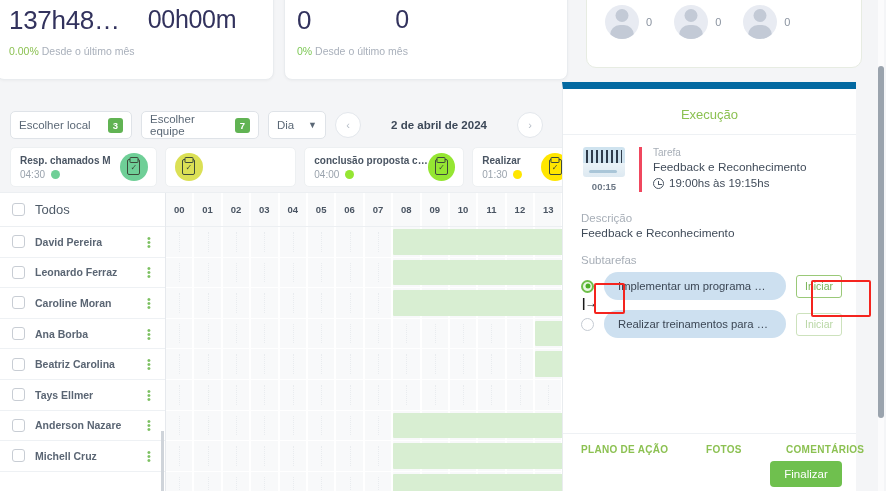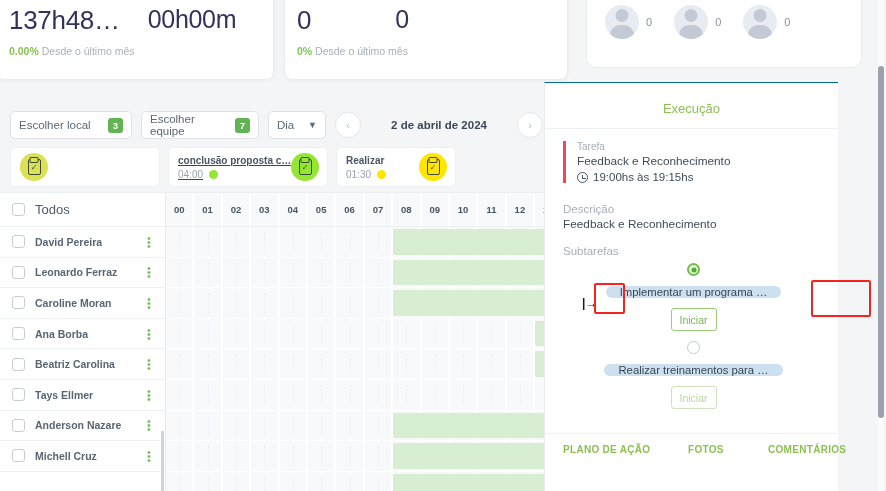--- a/index.html
+++ b/index.html
@@ -18,21 +18,21 @@
     position: absolute; top: -40px; background: #fff;
     border: 1px solid #e9ecef; border-radius: 8px;
     box-shadow: 0 1px 3px rgba(0,0,0,.04);
   }
   .kpi-card.c1 { left: -4px; width: 278px; height: 120px; }
   .kpi-card.c2 { left: 284px; width: 284px; height: 120px; }
   .kpi-values { display: flex; align-items: flex-start; gap: 28px; padding: 44px 0 0 12px; }
   .kpi-big { font-size: 26px; font-weight: 400; color: #32325d; letter-spacing: -.3px; white-space: nowrap; }
   .kpi-big.sec { font-size: 25px; }
   .kpi-sub { position: absolute; left: 12px; bottom: 22px; font-size: 10.5px; color: #a9b0bb; }
-  .kpi-pct { color: #8cc152; font-weight: 700; margin-top: 40px; }
+  .kpi-pct { color: #8cc152; font-weight: 400; margin-top: 40px; }
   .kpi-pct.green2 { color: #7dc855; }
 
   
   .avatars-card {
     position: absolute; left: 586px; top: -52px; width: 276px; height: 120px;
     background: #fff; border: 1px solid #e7ece2; border-radius: 10px;
   }
   .avatars-row { display: flex; gap: 22px; padding: 56px 0 0 18px; align-items: center; }
   .av-item { display: flex; align-items: center; gap: 7px; }
   .av-circle { width: 34px; height: 34px; border-radius: 50%; background: #e8ebf2; position: relative; overflow: hidden; }
@@ -57,21 +57,21 @@
   .nav-btn { width: 26px; height: 26px; border-radius: 50%; border: 1px solid #e3e7ec; background: #fff;
     display: flex; align-items: center; justify-content: center; color: #b5bcc6; font-size: 11px; }
   .tb-date { font-size: 11.5px; font-weight: 700; color: #3c4858; width: 138px; text-align: center; }
   .tb-green-edge { position: absolute; left: 572px; top: 109px; width: 14px; height: 31px;
     background: #fff; border: 1px solid #8cc152; border-radius: 5px 0 0 5px; border-right: none; }
 
   
   .legend { position: absolute; left: 0; top: 144px; width: 578px; height: 46px; display: flex; gap: 8px; padding-left: 10px; align-items: center; }
   .chip { background: #fff; border: 1px solid #edf0f2; border-radius: 5px; height: 40px;
     display: flex; align-items: center; justify-content: space-between; padding: 0 8px 0 9px; }
-  .chip.w1 { width: 168px; } .chip.w2 { width: 150px; } .chip.w3 { width: 160px; text-decoration: underline; } .chip.w4 { width: 120px; }
+  .chip.w1 { width: 168px; } .chip.w2 { width: 150px; } .chip.w3 { width: 160px; } .chip.w4 { width: 120px; }
   .chip-txt { display: flex; flex-direction: column; gap: 3px; }
   .chip-name { font-size: 10px; font-weight: 700; color: #4a5563; white-space: nowrap; overflow: hidden; text-overflow: ellipsis; max-width: 115px; }
   .chip-meta { display: flex; align-items: center; gap: 6px; font-size: 10px; color: #9aa3ad; }
   .dot { width: 9px; height: 9px; border-radius: 50%; display: inline-block; }
   .chip-icon { width: 28px; height: 28px; border-radius: 50%; display: flex; align-items: center; justify-content: center; }
   .clip { width: 13px; height: 16px; border: 1.6px solid #3d4a3a; border-radius: 2px; position: relative; }
   .clip::before { content: ""; position: absolute; left: 50%; transform: translateX(-50%); top: -3.5px;
     width: 7px; height: 4px; border: 1.5px solid #3d4a3a; border-radius: 1px; background: inherit; }
   .clip::after { content: "✓"; position: absolute; left: 50%; top: 50%; transform: translate(-50%,-45%); font-size: 8px; color: #3d4a3a; }
 
@@ -95,43 +95,43 @@
   .gcell { width: 28.4px; flex: none; background: #f8f9fa; border-right: 2px solid #fff; position: relative; }
   .gcell::after { content: ""; position: absolute; left: 50%; top: 5px; bottom: 5px; width: 1px;
     border-left: 1px dotted #e9ecef; }
   .gbar { position: absolute; top: 2px; bottom: 2px; background: #d8eed2; border-radius: 1px; }
 
   
   .grid-scroll { position: absolute; left: 572px; top: 258px; width: 5px; height: 60px; background: #9aa3ad; border-radius: 3px; }
   .grid-edge { position: absolute; left: 161px; top: 238px; width: 3px; height: 220px; background: #cfd4da; }
 
   
-  .panel { position: absolute; left: 544px; top: 82px; width: 294px; height: 409px; background: #fff;
-    border-left: 1px solid #e9ecef; border-top: 1px solid #0369a1; }
+  .panel { position: absolute; left: 562px; top: 82px; width: 294px; height: 409px; background: #fff;
+    border-left: 1px solid #e9ecef; border-top: 7px solid #0369a1; }
   .panel-top-strip { position: absolute; left: 578px; top: 76px; width: 294px; height: 7px; background: #f4f5f7; }
   .panel-title { text-align: center; font-size: 13px; color: #8cc152; padding: 18px 0 12px; border-bottom: 1px solid #eef1f4; }
   .task-head { display: flex; gap: 12px; padding: 12px 14px 10px 18px; }
   .task-thumb { width: 46px; display: flex; flex-direction: column; align-items: center; gap: 4px; }
   .thumb-img { width: 42px; height: 30px; border-radius: 3px; background: linear-gradient(#cfe3ef 0%, #cfe3ef 55%, #eaf2f7 55%, #dde9f1 100%); position: relative; overflow: hidden; }
   .thumb-img::before { content: ""; position: absolute; left: 3px; top: 3px; width: 36px; height: 13px;
     background: repeating-linear-gradient(90deg, #2f3b4a 0 2px, transparent 2px 5px); }
   .thumb-img::after { content: ""; position: absolute; left: 6px; bottom: 4px; width: 28px; height: 3px; background: #aac6d8; border-radius: 2px; }
   .thumb-time { font-size: 9.5px; color: #6b7684; font-weight: 700; }
   .task-body { flex: 1; border-left: 3px solid #f0475e; padding-left: 11px; }
   .task-kicker { font-size: 10px; color: #a7aeb7; margin-bottom: 2px; }
   .task-name { font-size: 11.8px; color: #404b59; margin-bottom: 3px; }
   .task-time { font-size: 11.5px; color: #404b59; display: flex; align-items: center; gap: 5px; }
   .clock { width: 11px; height: 11px; border: 1.3px solid #4a5563; border-radius: 50%; position: relative; flex: none; }
   .clock::before { content: ""; position: absolute; left: 4px; top: 2px; width: 1.2px; height: 4px; background: #4a5563; }
   .clock::after { content: ""; position: absolute; left: 4px; top: 5px; width: 3.5px; height: 1.2px; background: #4a5563; }
 
   .sec-label { font-size: 11.5px; color: #a7aeb7; padding: 10px 18px 2px; }
   .sec-value { font-size: 11.8px; color: #404b59; padding: 0 18px 4px; }
   .subtasks { padding: 4px 14px 0 18px; }
-  .sub-row { display: flex; align-items: center; gap: 10px; margin-bottom: 10px; position: relative; flex-direction: column; }
+  .sub-row { display: flex; align-items: center; gap: 10px; margin-bottom: 10px; position: relative; }
   .radio { width: 13px; height: 13px; border-radius: 50%; border: 1.5px solid #c5cbd3; flex: none; background: #fff; }
   .radio.on { border: 2px solid #6fbf4a; background: #eaf7e3; position: relative; }
   .radio.on::after { content: ""; position: absolute; left: 50%; top: 50%; transform: translate(-50%,-50%);
     width: 5px; height: 5px; border-radius: 50%; background: #4caf27; }
   .sub-pill { flex: 1; background: #cde0f0; border-radius: 14px; height: 28px; display: flex; align-items: center;
     padding: 0 14px; font-size: 11.3px; color: #3b4654; white-space: nowrap; overflow: hidden; }
   .sub-btn { width: 46px; height: 23px; border: 1px solid #9ac978; border-radius: 3px; background: #fff;
     color: #79b457; font-size: 10.5px; display: flex; align-items: center; justify-content: center; flex: none; }
   .sub-btn.dim { color: #b9d7a5; border-color: #cde2bd; }
   .annot { position: absolute; border: 2px solid #f4241e; border-radius: 2px; pointer-events: none; }
@@ -209,20 +209,32 @@
       <span>‹</span>
     </div>
     <div class="tb-date">2 de abril de 2024</div>
     <div class="nav-btn">
       <span>›</span>
     </div>
   </div>
   <div class="tb-green-edge"></div>
 
   <div class="legend" id="legend-row">
+      <div class="chip w1">
+        <div class="chip-txt">
+          <div class="chip-name">Resp. chamados M</div>
+          <div class="chip-meta">
+            <span>04:30</span>
+            <span class="dot" style="background:#6fcf97"></span>
+          </div>
+        </div>
+        <div class="chip-icon" style="background:#6fcf97">
+          <span class="clip" style="background:#6fcf97"></span>
+        </div>
+      </div>
       <div class="chip w2">
         <div class="chip-icon" style="background:#dbe055">
           <span class="clip" style="background:#dbe055"></span>
         </div>
       </div>
       <div class="chip w3">
         <div class="chip-txt">
           <div class="chip-name">conclusão proposta c…</div>
           <div class="chip-meta">
             <span>04:00</span>
@@ -513,20 +525,24 @@
     </div>
     <div class="grid-edge"></div>
     <div class="grid-scroll"></div>
   </div>
 
   <div class="panel-top-strip"></div>
   <div class="panel">
     <div class="panel-title">Execução</div>
 
     <div class="task-head">
+      <div class="task-thumb">
+        <div class="thumb-img"></div>
+        <div class="thumb-time">00:15</div>
+      </div>
       <div class="task-body">
         <div class="task-kicker">Tarefa</div>
         <div class="task-name">Feedback e Reconhecimento</div>
         <div class="task-time">
           <span class="clock"></span>
           <span>19:00hs às 19:15hs</span>
         </div>
       </div>
     </div>
 
@@ -545,20 +561,21 @@
           <div class="sub-pill">Realizar treinamentos para …</div>
           <div class="sub-btn dim">Iniciar</div>
         </div>
       </div>
 
     <div class="panel-tabs">
       <div class="ptab t1">PLANO DE AÇÃO</div>
       <div class="ptab t2">FOTOS</div>
       <div class="ptab t3">COMENTÁRIOS</div>
     </div>
+    <div class="finalizar">Finalizar</div>
   </div>
 
   <div class="arrow-in">|→</div>
   <div class="annot" style="left:594px; top:283px; width:31px; height:31px;"></div>
   <div class="annot" style="left:811px; top:280px; width:60px; height:37px;"></div>
 
   <div class="page-scroll-track"></div>
   <div class="page-scroll"></div>
 </div>
 

